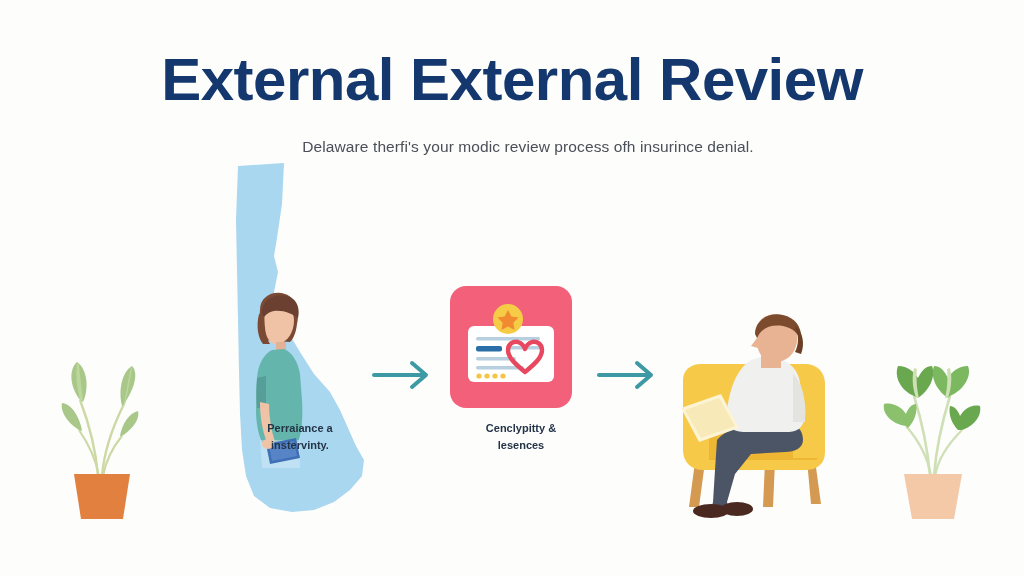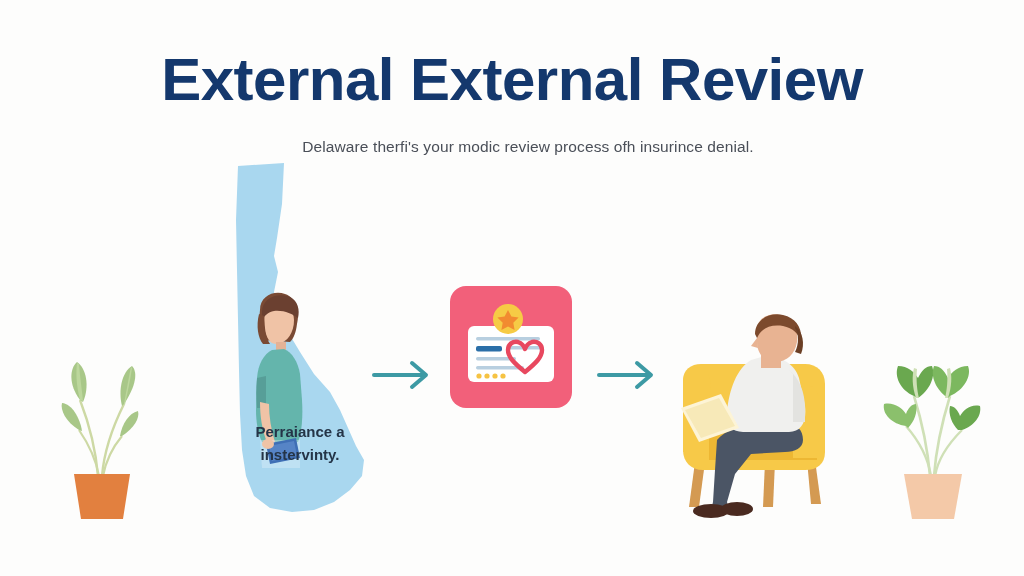--- a/index.html
+++ b/index.html
@@ -64,21 +64,21 @@
     width: 200px;
     height: 360px;
   }
   #map-svg { display: block; }
 
   .step-caption {
     position: absolute;
     text-align: center;
     font-family: "Liberation Sans", sans-serif;
     font-weight: bold;
-    font-size: 15px;
+    font-size: 11px;
     color: #243447;
     line-height: 1.55;
     white-space: pre-line;
   }
   #caption-1 {
     left: 205px;
     top: 420px;
     width: 190px;
   }
   #caption-2 {
@@ -236,20 +236,22 @@
 
         <path d="M75 86 C64 77 58 71 58 64 C58 58 63 55 68 56 C71 57 74 60 75 63
                  C76 60 79 57 82 56 C87 55 92 58 92 64 C92 71 86 77 75 86 Z" fill="none" stroke="#e8485f" stroke-width="4.4" stroke-linejoin="round"></path>
 
         <circle cx="58" cy="33" r="15" fill="#f6cb45"></circle>
 
         <polygon points="58,24 61.4,30.6 68.6,31.6 63.3,36.7 64.6,43.9 58,40.5 51.4,43.9 52.7,36.7 47.4,31.6 54.6,30.6" fill="#f28b30"></polygon>
       </svg>
     </div>
 
+    <div class="step-caption" id="caption-2">Cenclypitty &amp;
+lesences</div>
 
     <div class="abs" id="arrow-2">
       <svg width="64" height="34" viewBox="0 0 64 34" xmlns="http://www.w3.org/2000/svg">
         <line x1="2" y1="17" x2="52" y2="17" stroke="#3d9aa4" stroke-width="4" stroke-linecap="round"></line>
         <polyline points="40,5 54,17 40,29" fill="none" stroke="#3d9aa4" stroke-width="4" stroke-linecap="round" stroke-linejoin="round"></polyline>
       </svg>
     </div>
 
     <div class="abs" id="person-panel">
       <svg width="200" height="210" viewBox="0 0 200 210" xmlns="http://www.w3.org/2000/svg">

